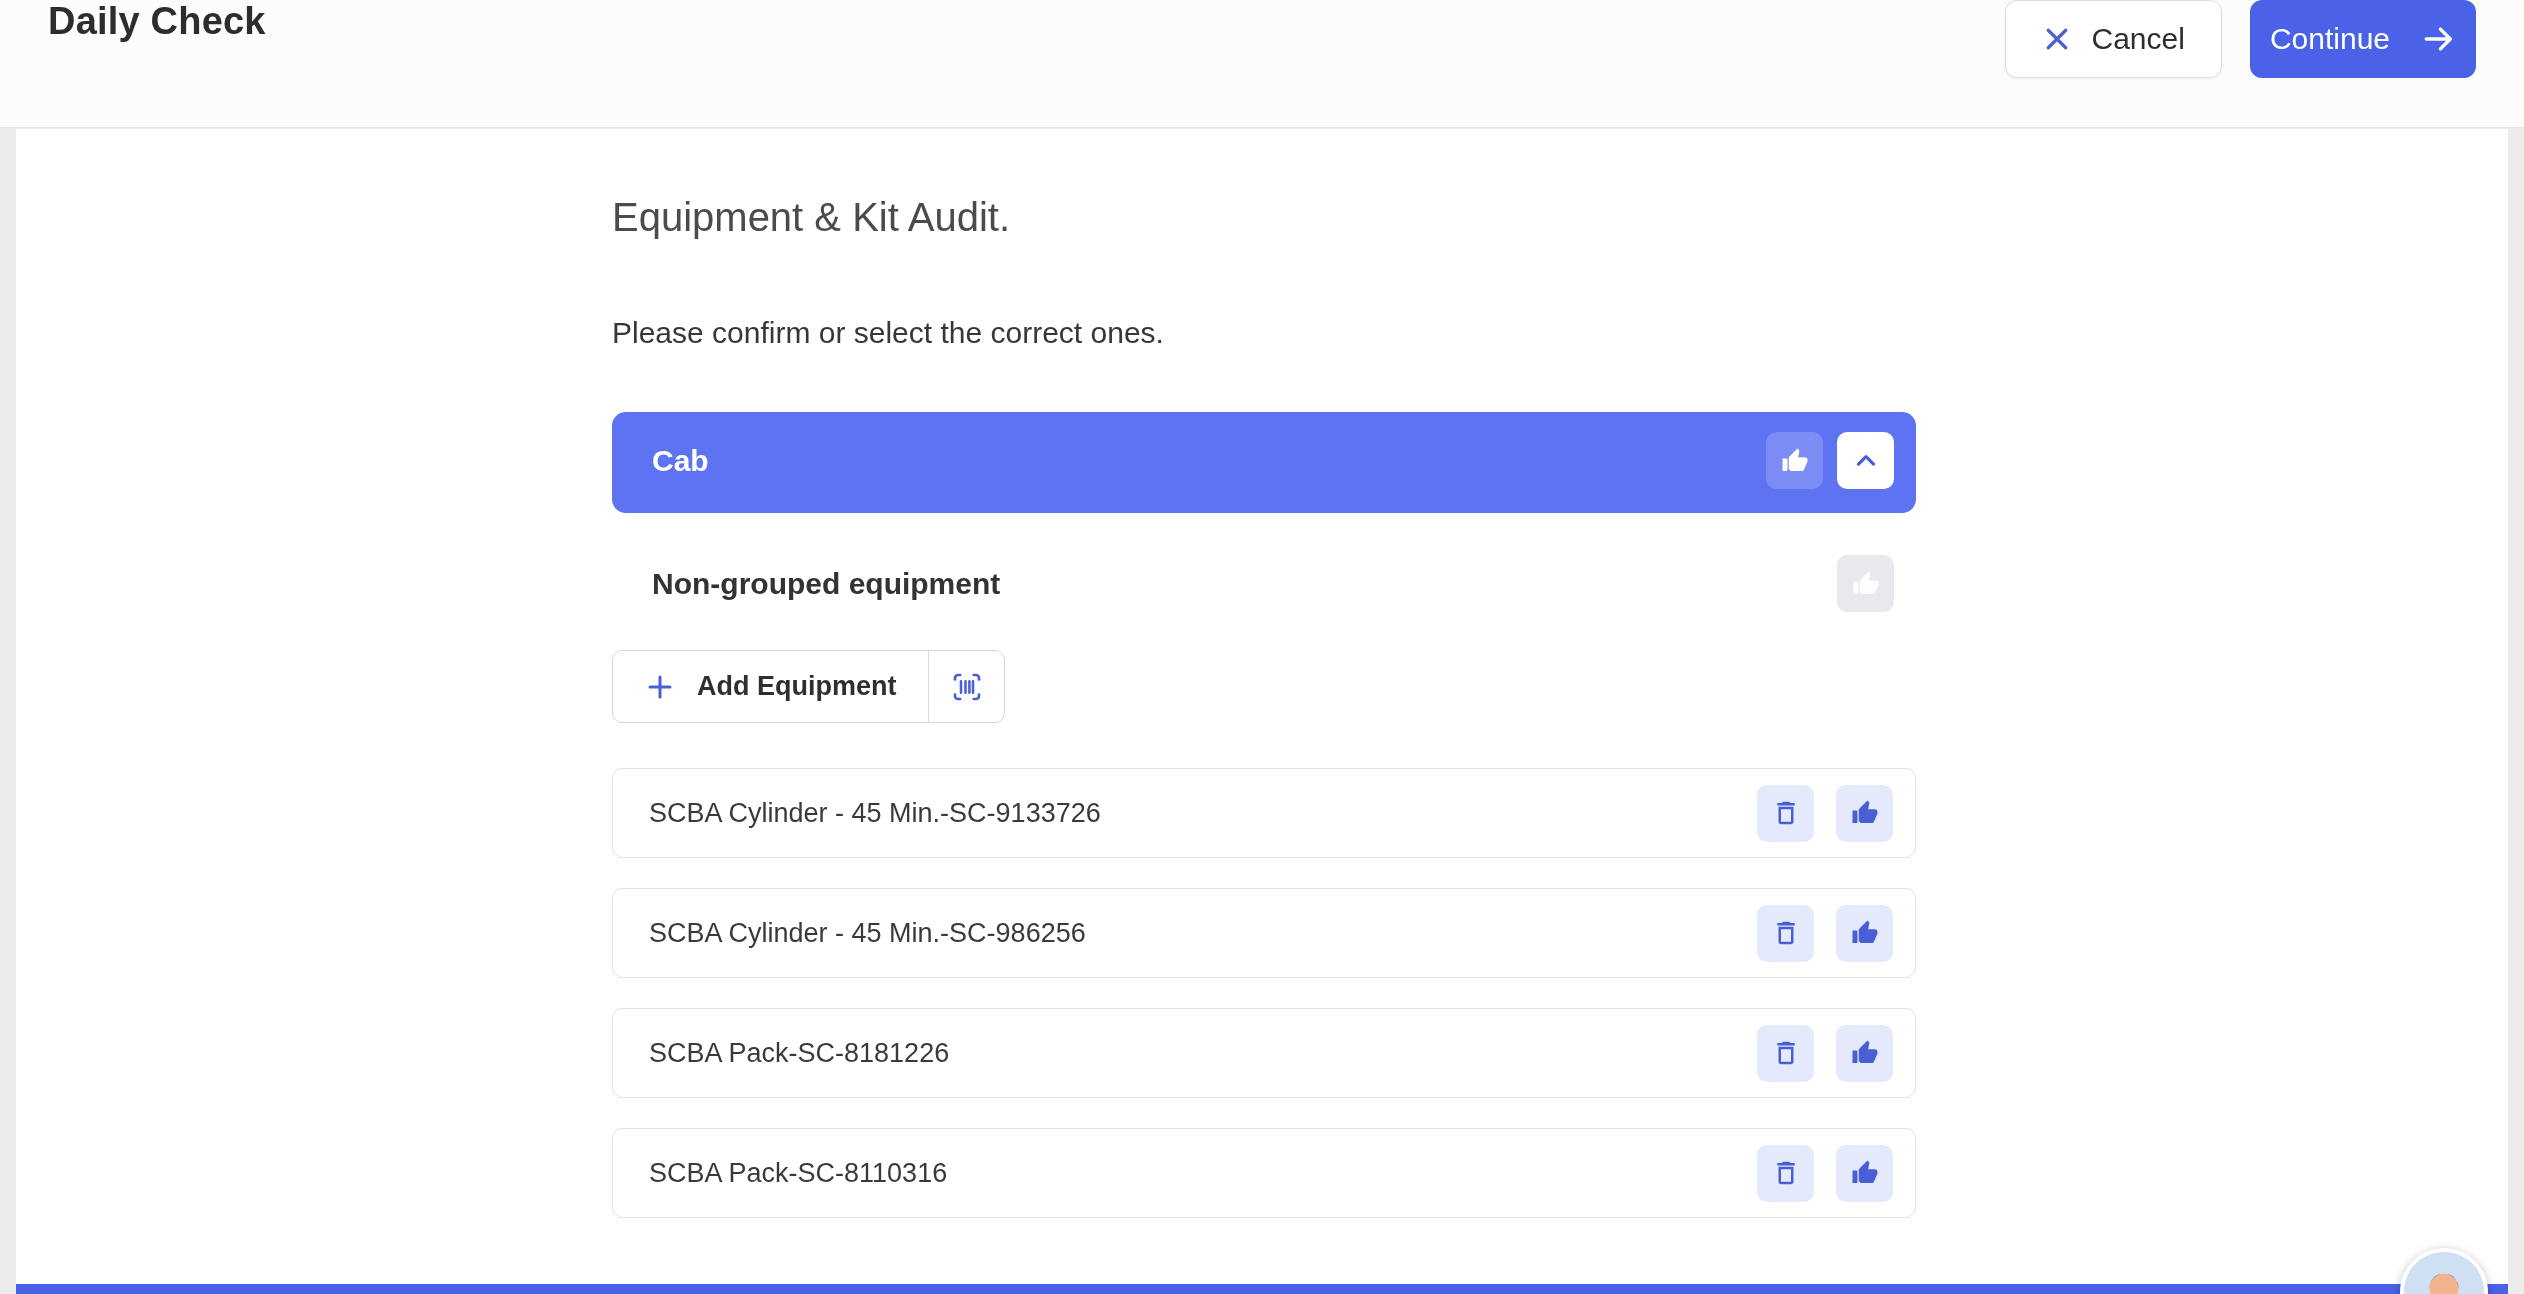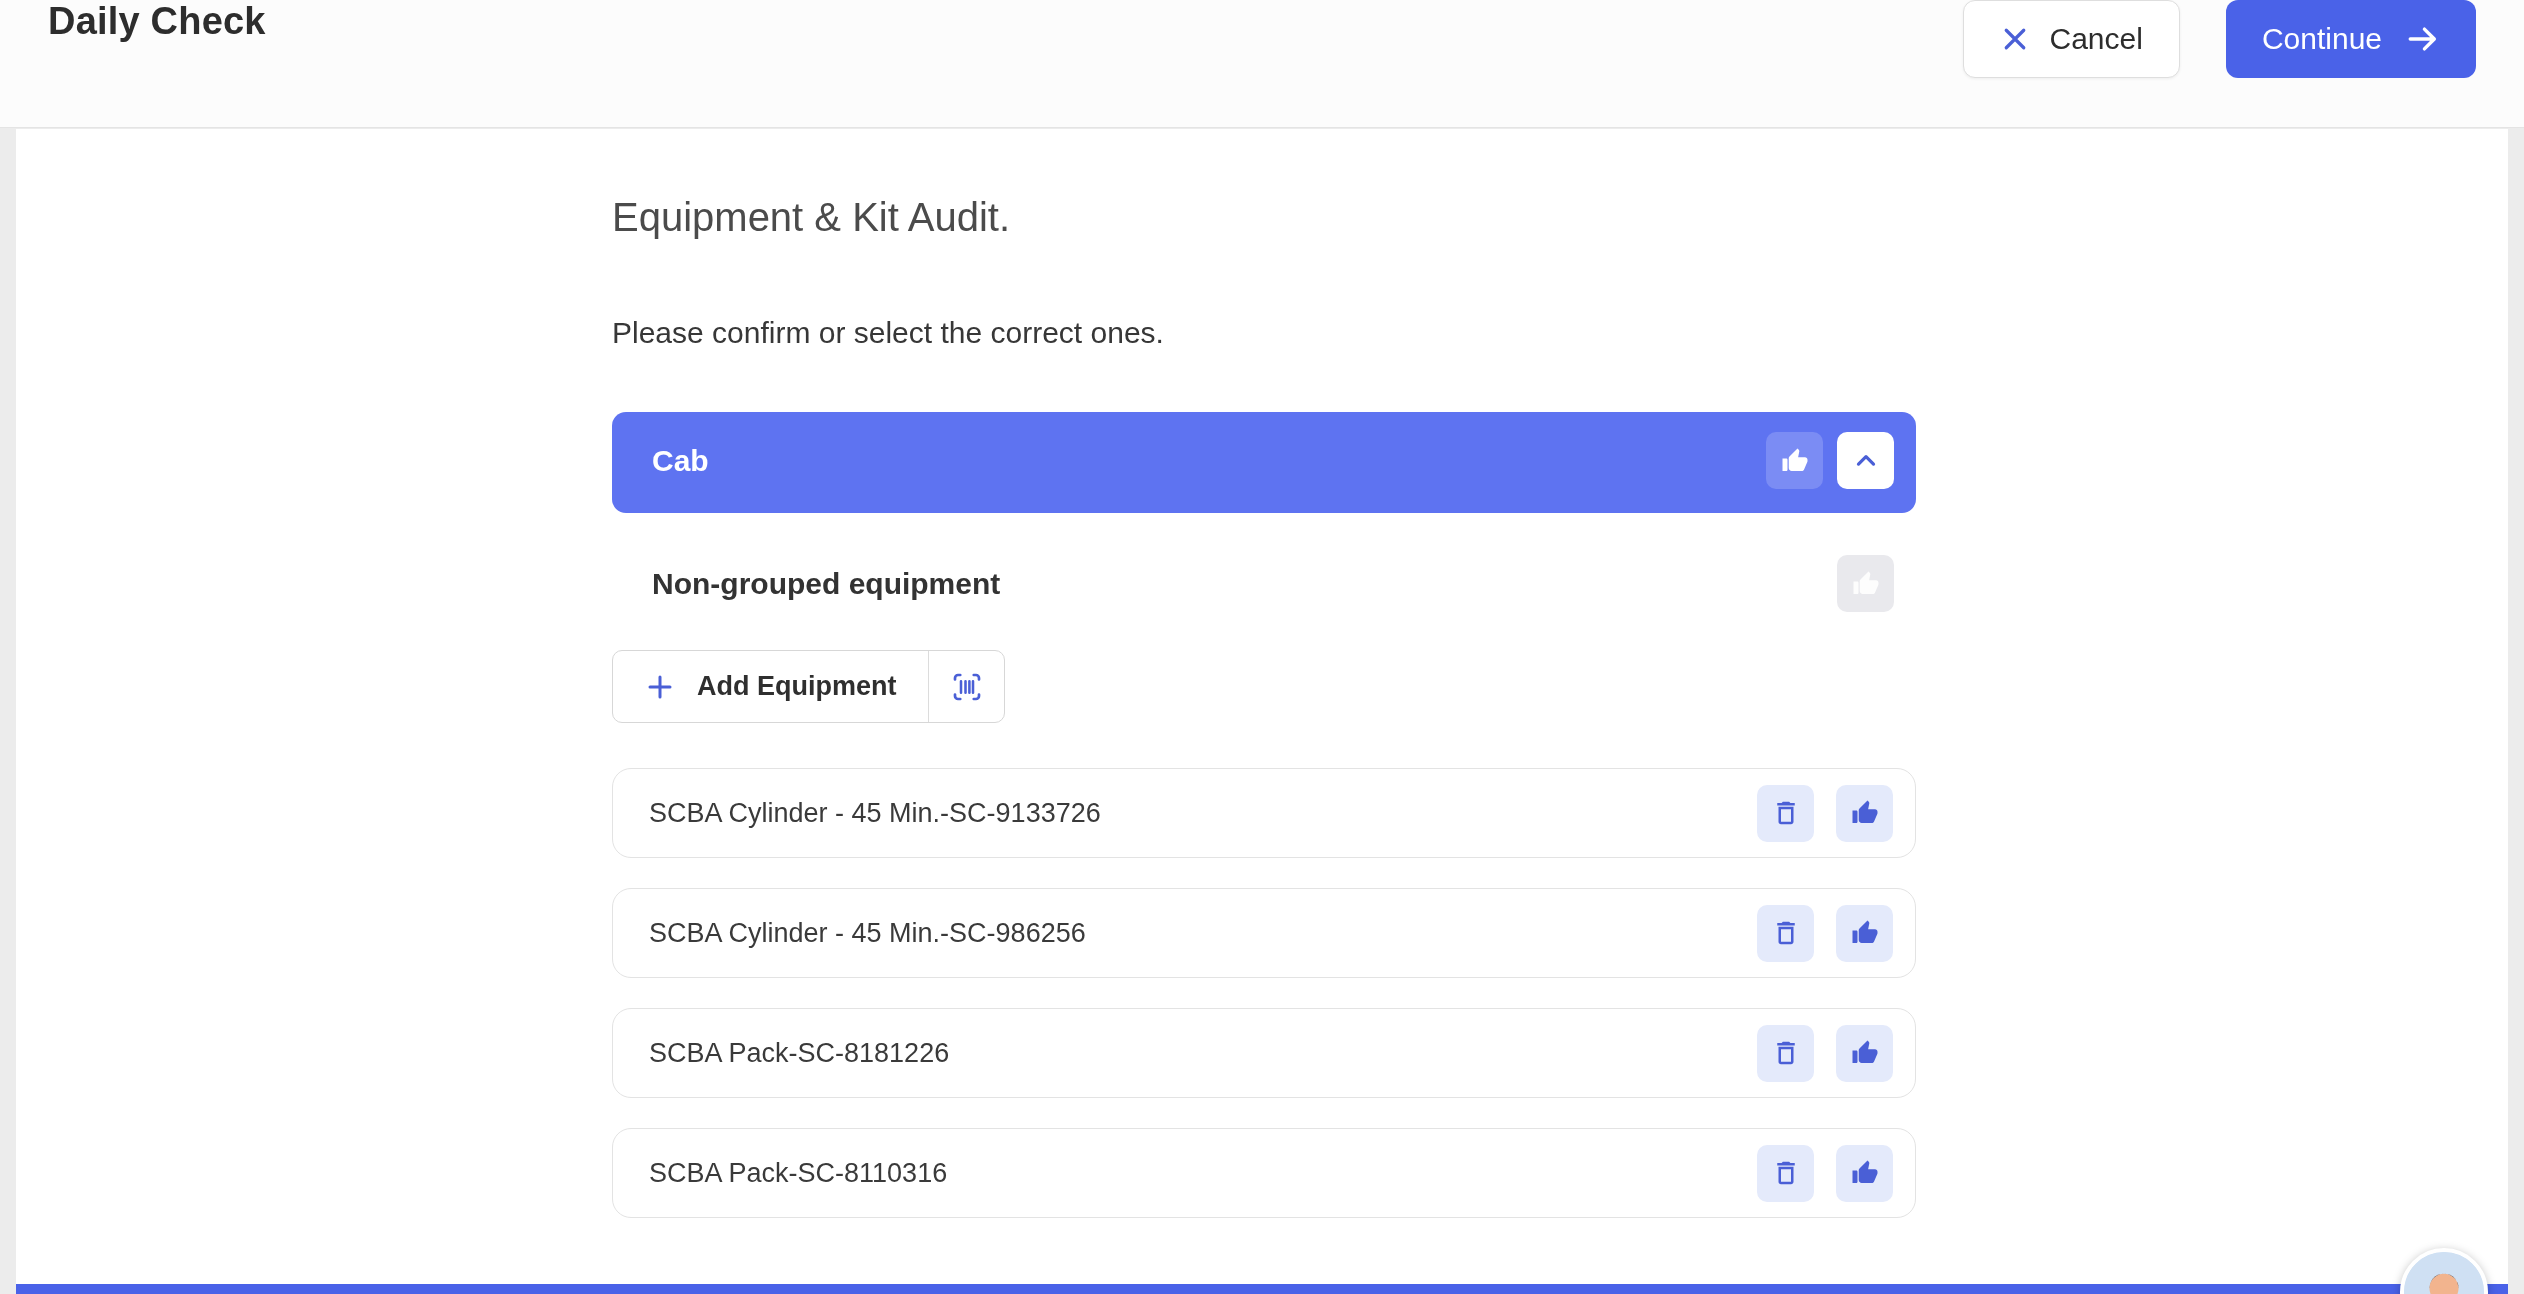--- a/index.html
+++ b/index.html
@@ -43,23 +43,23 @@
   .due-badge .badge-value { font-weight:600; font-size:22px; }
   .header-spacer { flex:1; }
   .btn-cancel {
     display:flex; align-items:center; gap:20px;
     height:78px; padding:0 36px;
     background:#ffffff; border:1px solid #dedede; border-radius:12px;
     box-shadow:0 1px 3px rgba(0,0,0,.06);
     font-size:30px; color:#2d2d2d; cursor:pointer; box-sizing:border-box;
   }
   .btn-continue {
-    margin-left:46px;
-    display:flex; align-items:center; gap:24px;
-    height:78px; padding:0 36px;
+    margin-left:28px;
+    display:flex; align-items:center; gap:32px;
+    height:78px; padding:0 20px;
     background:var(--accent); border:none; border-radius:12px;
     font-size:30px; color:#ffffff; font-family:inherit; cursor:pointer;
   }
 
   
   .content-surface {
     position:absolute; left:16px; right:16px; top:129px; bottom:0;
     background:#ffffff;
   }
   .bottom-strip {
@@ -119,21 +119,21 @@
   .add-divider { width:1px; background:#dcdcdc; }
   .add-scan {
     width:75px; display:flex; align-items:center; justify-content:center;
     border:none; background:transparent; cursor:pointer;
   }
 
   
   .equipment-list { margin-top:45px; }
   .equipment-row {
     height:90px; background:#ffffff;
-    border:1px solid #e3e3e3; border-radius:19px;
+    border:1px solid #e3e3e3; border-radius:10px;
     display:flex; align-items:center;
     padding:0 22px 0 36px; box-sizing:border-box;
     margin-bottom:30px;
   }
   .equipment-name { flex:1; font-size:27px; color:#3a3a3a; }
   .chip-btn { background:var(--chip-bg); }
   .row-thumb { margin-left:22px; }
 
   
   .chat-avatar {

